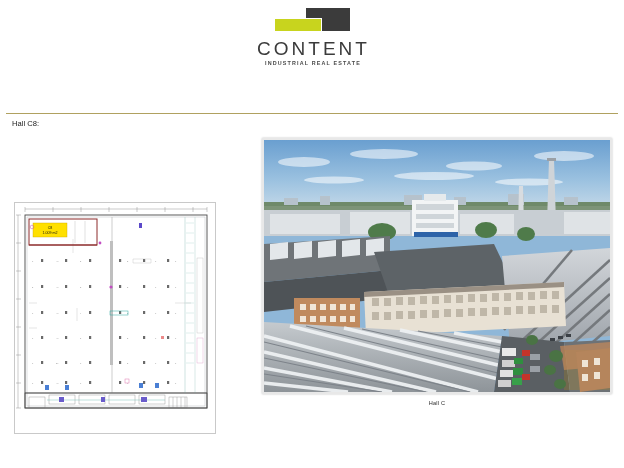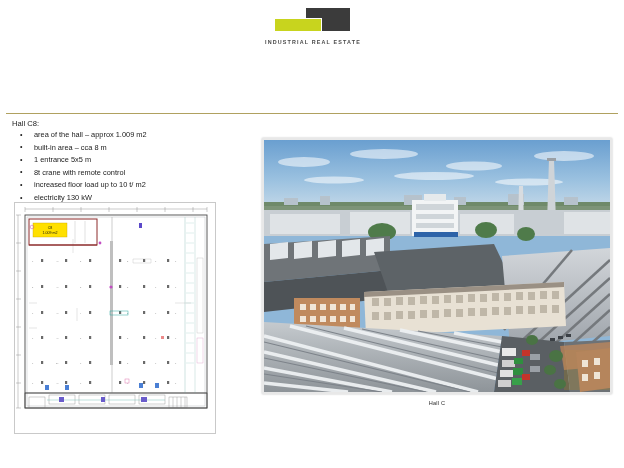--- a/index.html
+++ b/index.html
@@ -152,35 +152,28 @@
   }
 </style>
 </head>
 <body>
 
 <div id="logo-block">
   <div id="logo-mark">
     <div class="dark-rect"></div>
     <div class="lime-rect"></div>
   </div>
+  <div id="logo-wordmark">CONTENT</div>
   <div id="logo-tagline">INDUSTRIAL REAL ESTATE</div>
 </div>
 
 <div id="divider"></div>
 
 <div id="spec-block">
   <div id="spec-title">Hall C8:</div>
-  <ul id="spec-list">
-    <li>area of the hall – approx 1.009 m2</li>
-    <li>built-in area – cca 8 m</li>
-    <li>1 entrance 5x5 m</li>
-    <li>8t crane with remote control</li>
-    <li> increased floor load up to 10 t/ m2</li>
-    <li> electricity 130 kW</li>
-  </ul>
 </div>
 
 <div id="floorplan">
   <svg width="200" height="230" viewBox="0 0 200 230" xmlns="http://www.w3.org/2000/svg">
     <rect x="0" y="0" width="200" height="230" fill="#ffffff"></rect>
 
     <g stroke="#7a7a7a" stroke-width="0.4">
       <line x1="3" y1="12" x2="3" y2="205"></line>
       <line x1="1" y1="12" x2="6" y2="12"></line>
       <line x1="1" y1="40" x2="6" y2="40"></line>

